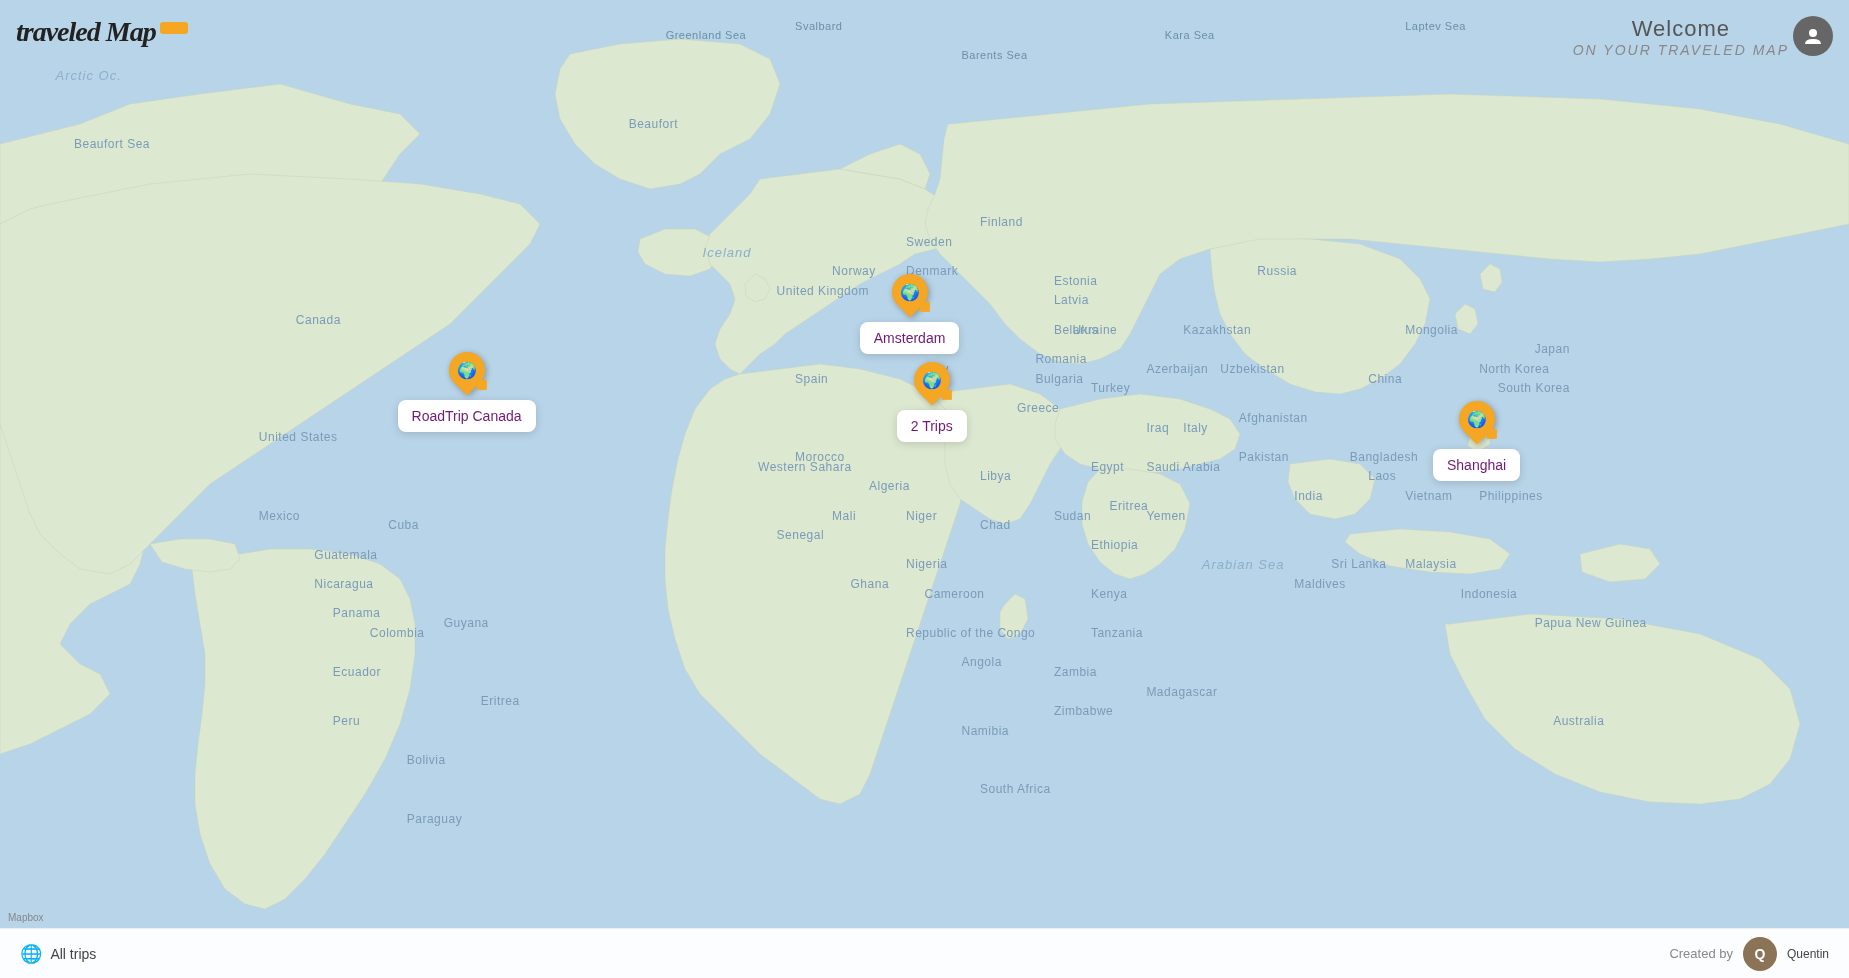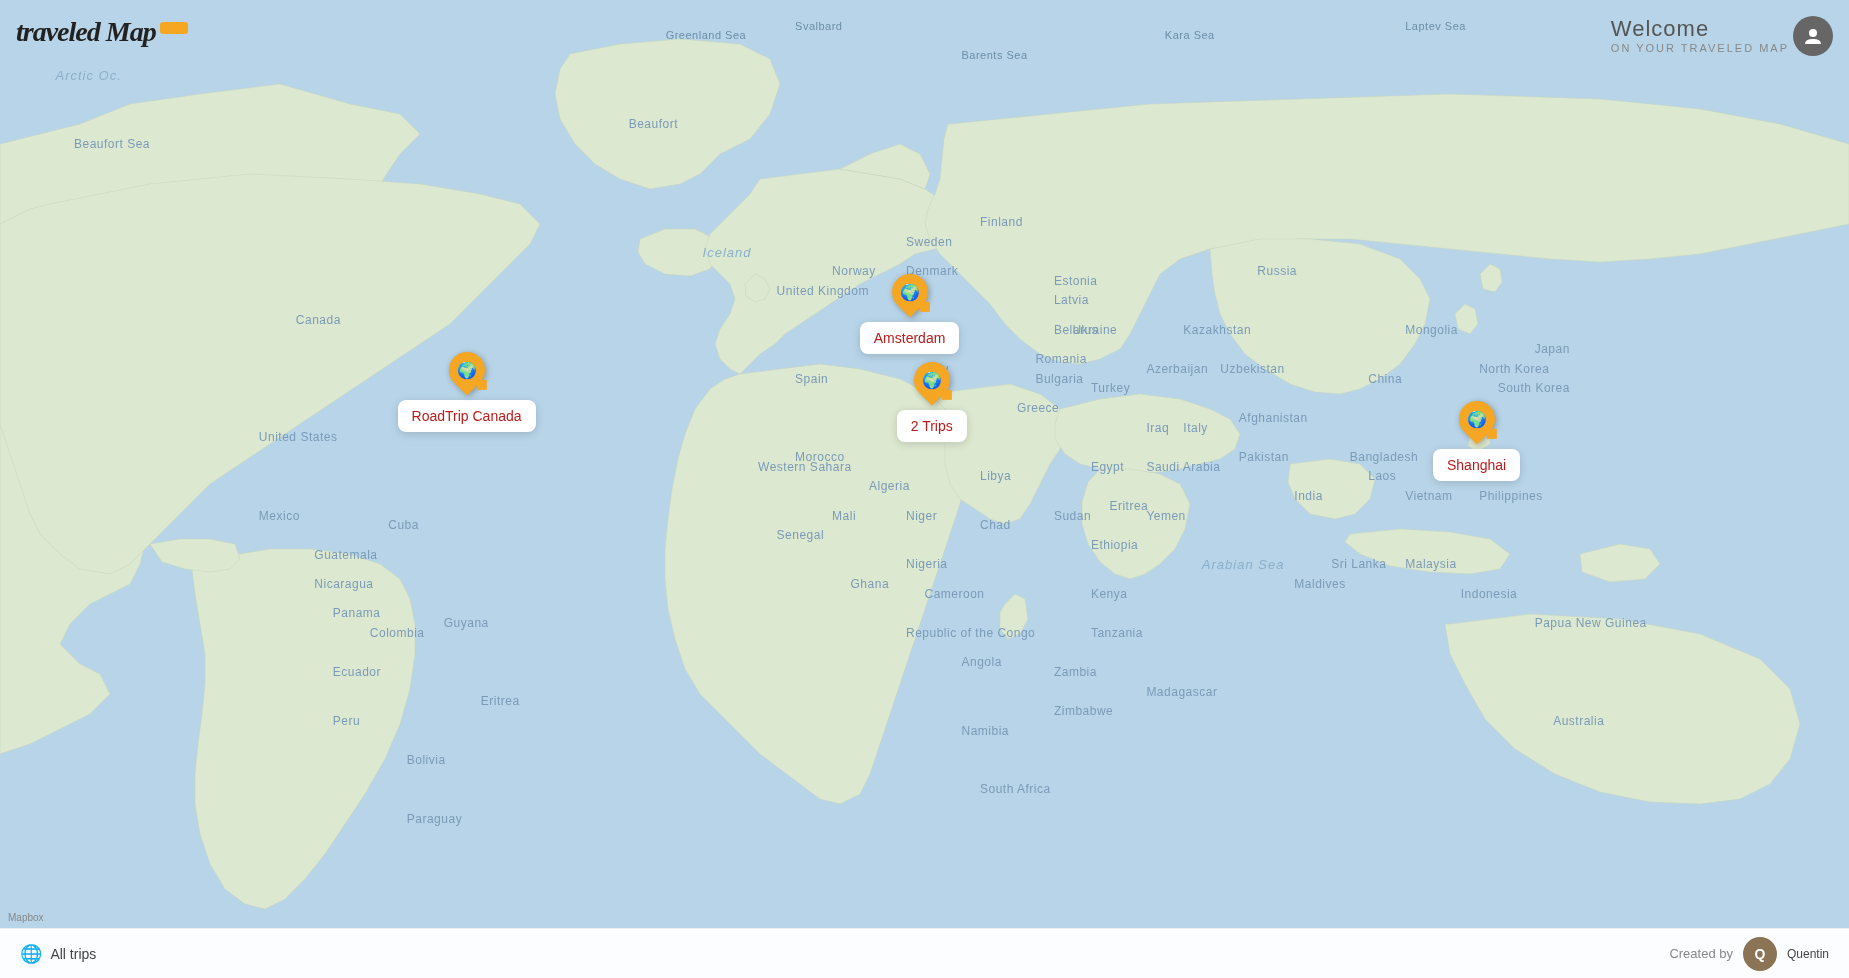--- a/index.html
+++ b/index.html
@@ -51,33 +51,34 @@
       font-style: normal;
       font-family: Arial, sans-serif;
     }
 
     
     .welcome-header {
       position: absolute;
       top: 16px;
       right: 60px;
       z-index: 100;
-      text-align: left;
+      text-align: center;
     }
     .welcome-title {
       font-size: 22px;
       color: #555;
       font-weight: 300;
       letter-spacing: 1px;
     }
     .welcome-sub {
-      font-size: 11px;
+      font-size: 14px;
       color: #888;
       letter-spacing: 2px;
       text-transform: uppercase;
+      font-style: italic;
     }
 
     
     .avatar-btn {
       position: absolute;
       top: 16px;
       right: 16px;
       z-index: 100;
       width: 40px;
       height: 40px;
@@ -134,21 +135,21 @@
       position: relative;
       z-index: 1;
     }
 
     .pin-label {
       background: white;
       border-radius: 8px;
       padding: 8px 14px;
       font-size: 14px;
       font-weight: 500;
-      color: #b91c1c;
+      color: #701a75;
       box-shadow: 0 2px 8px rgba(0,0,0,0.15);
       white-space: nowrap;
       margin-top: 4px;
     }
 
     
     .bottom-bar {
       position: absolute;
       bottom: 0;
       left: 0;

